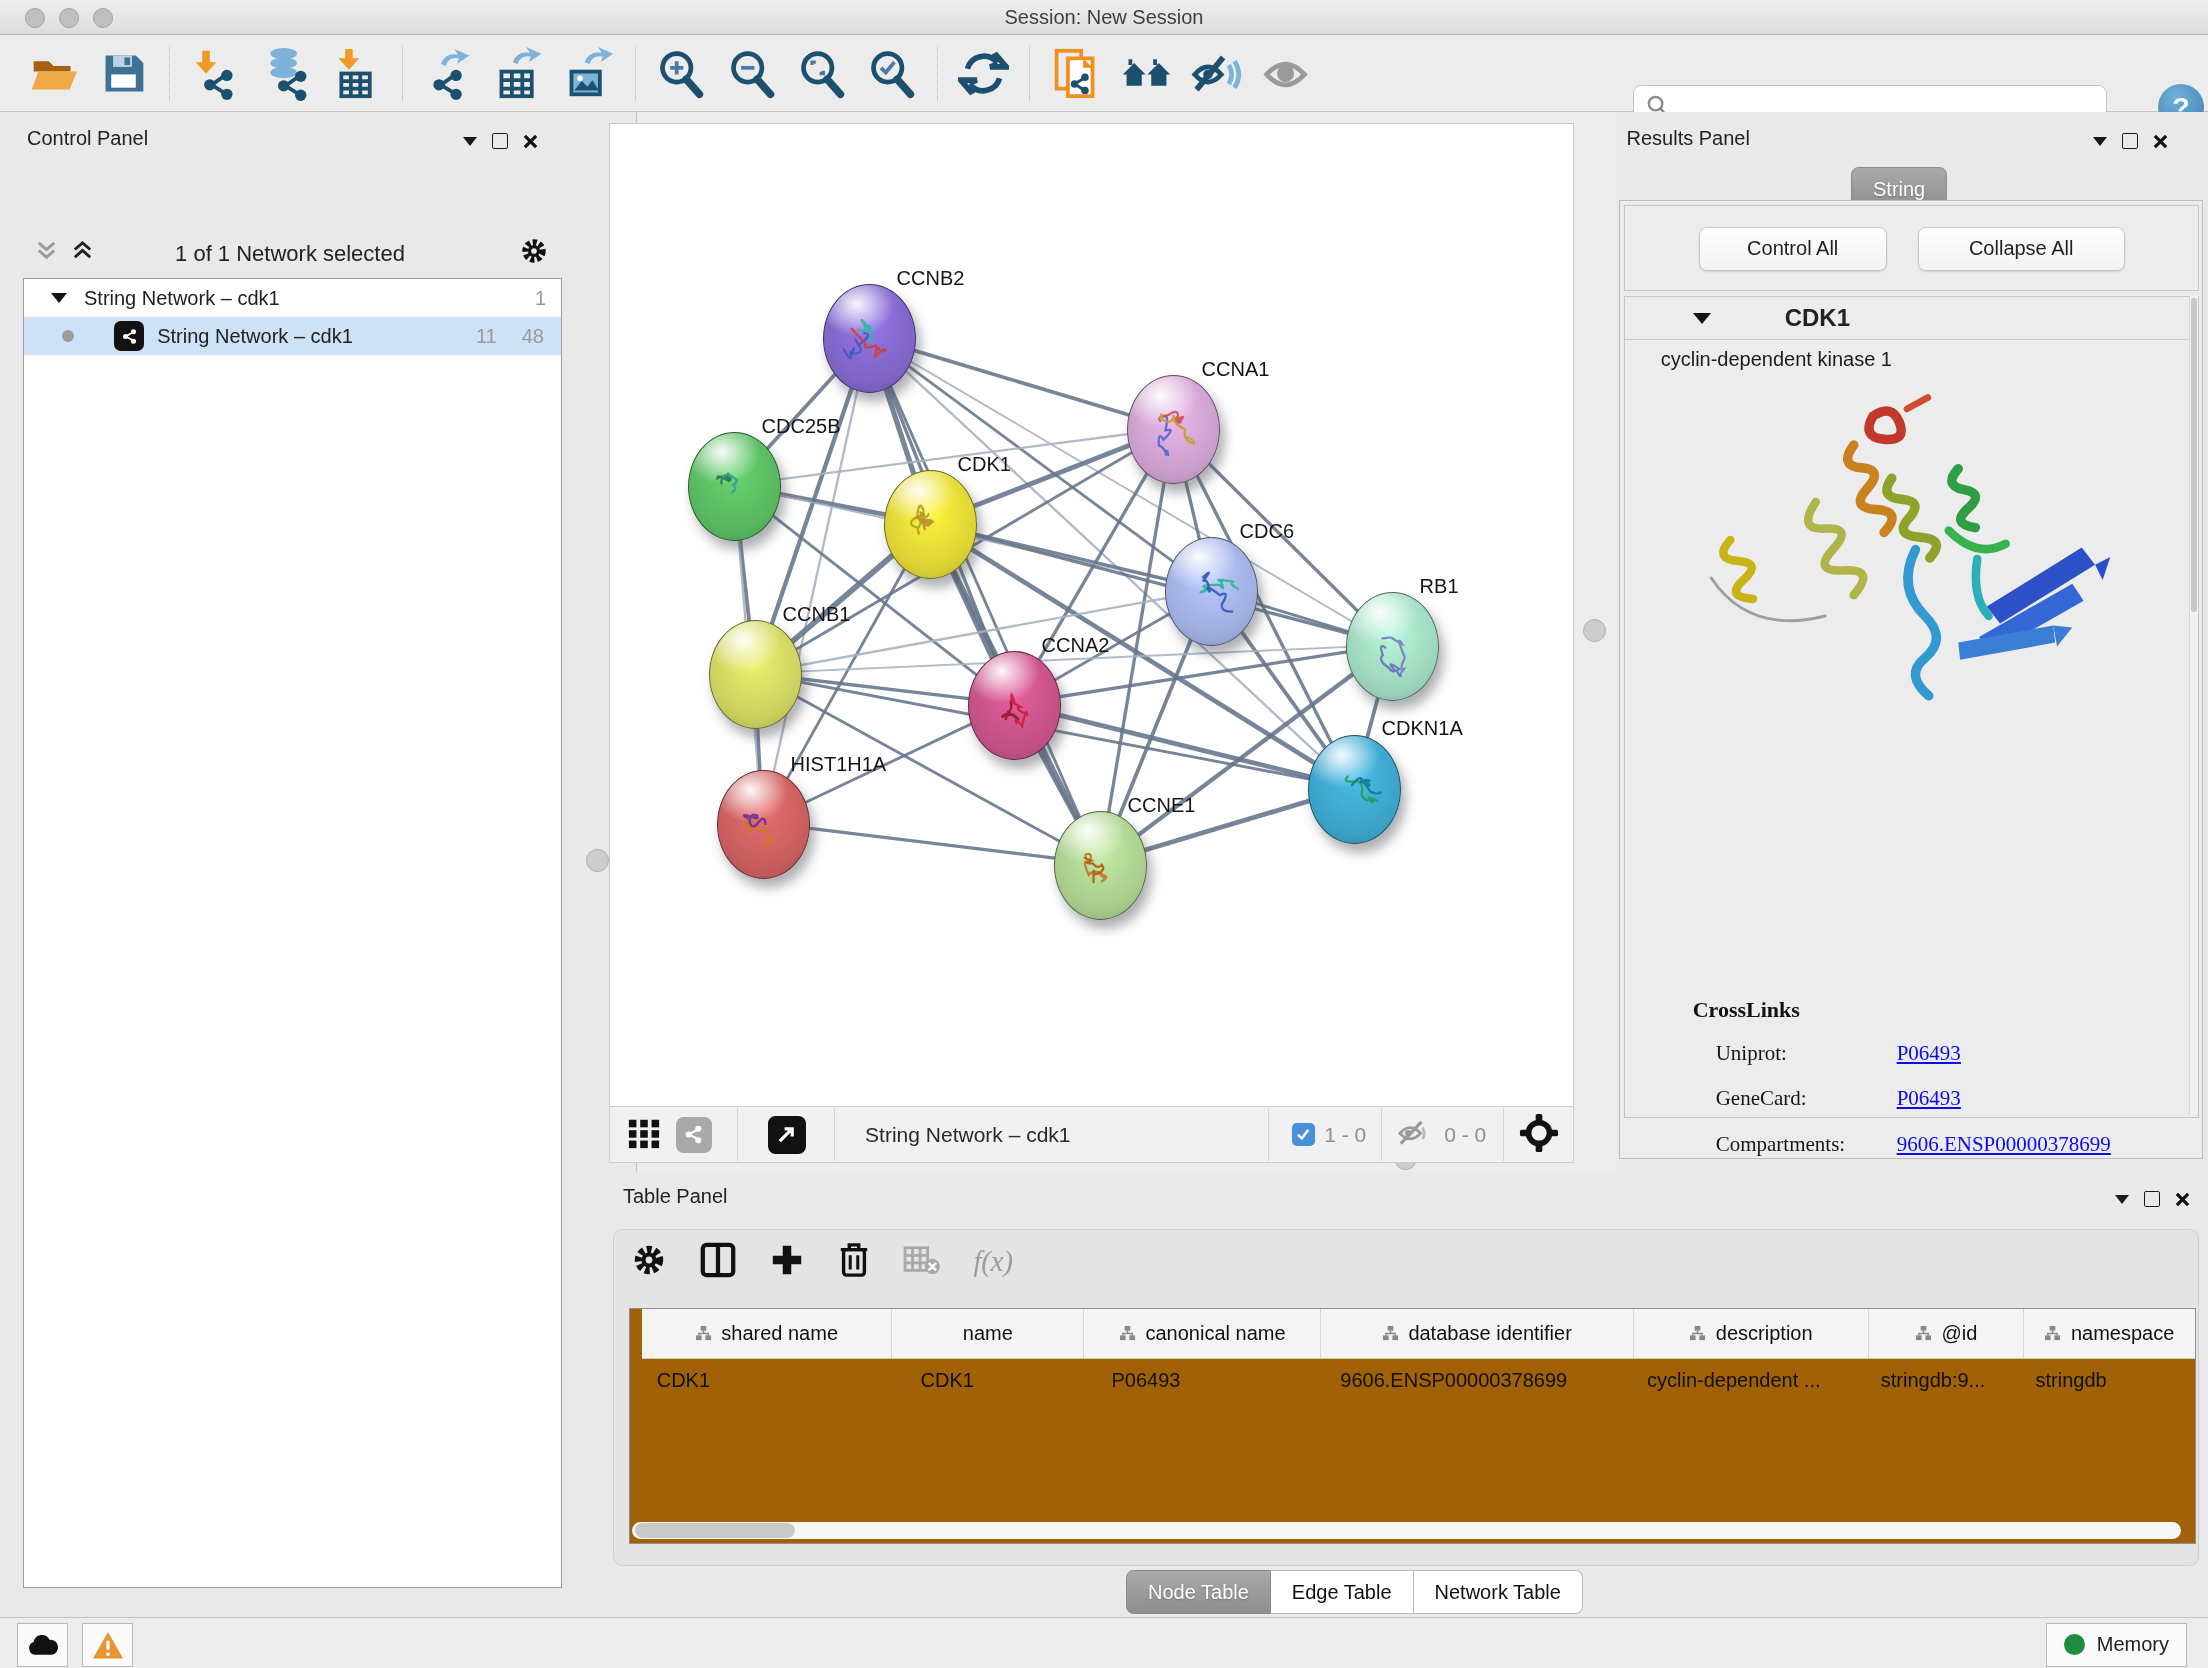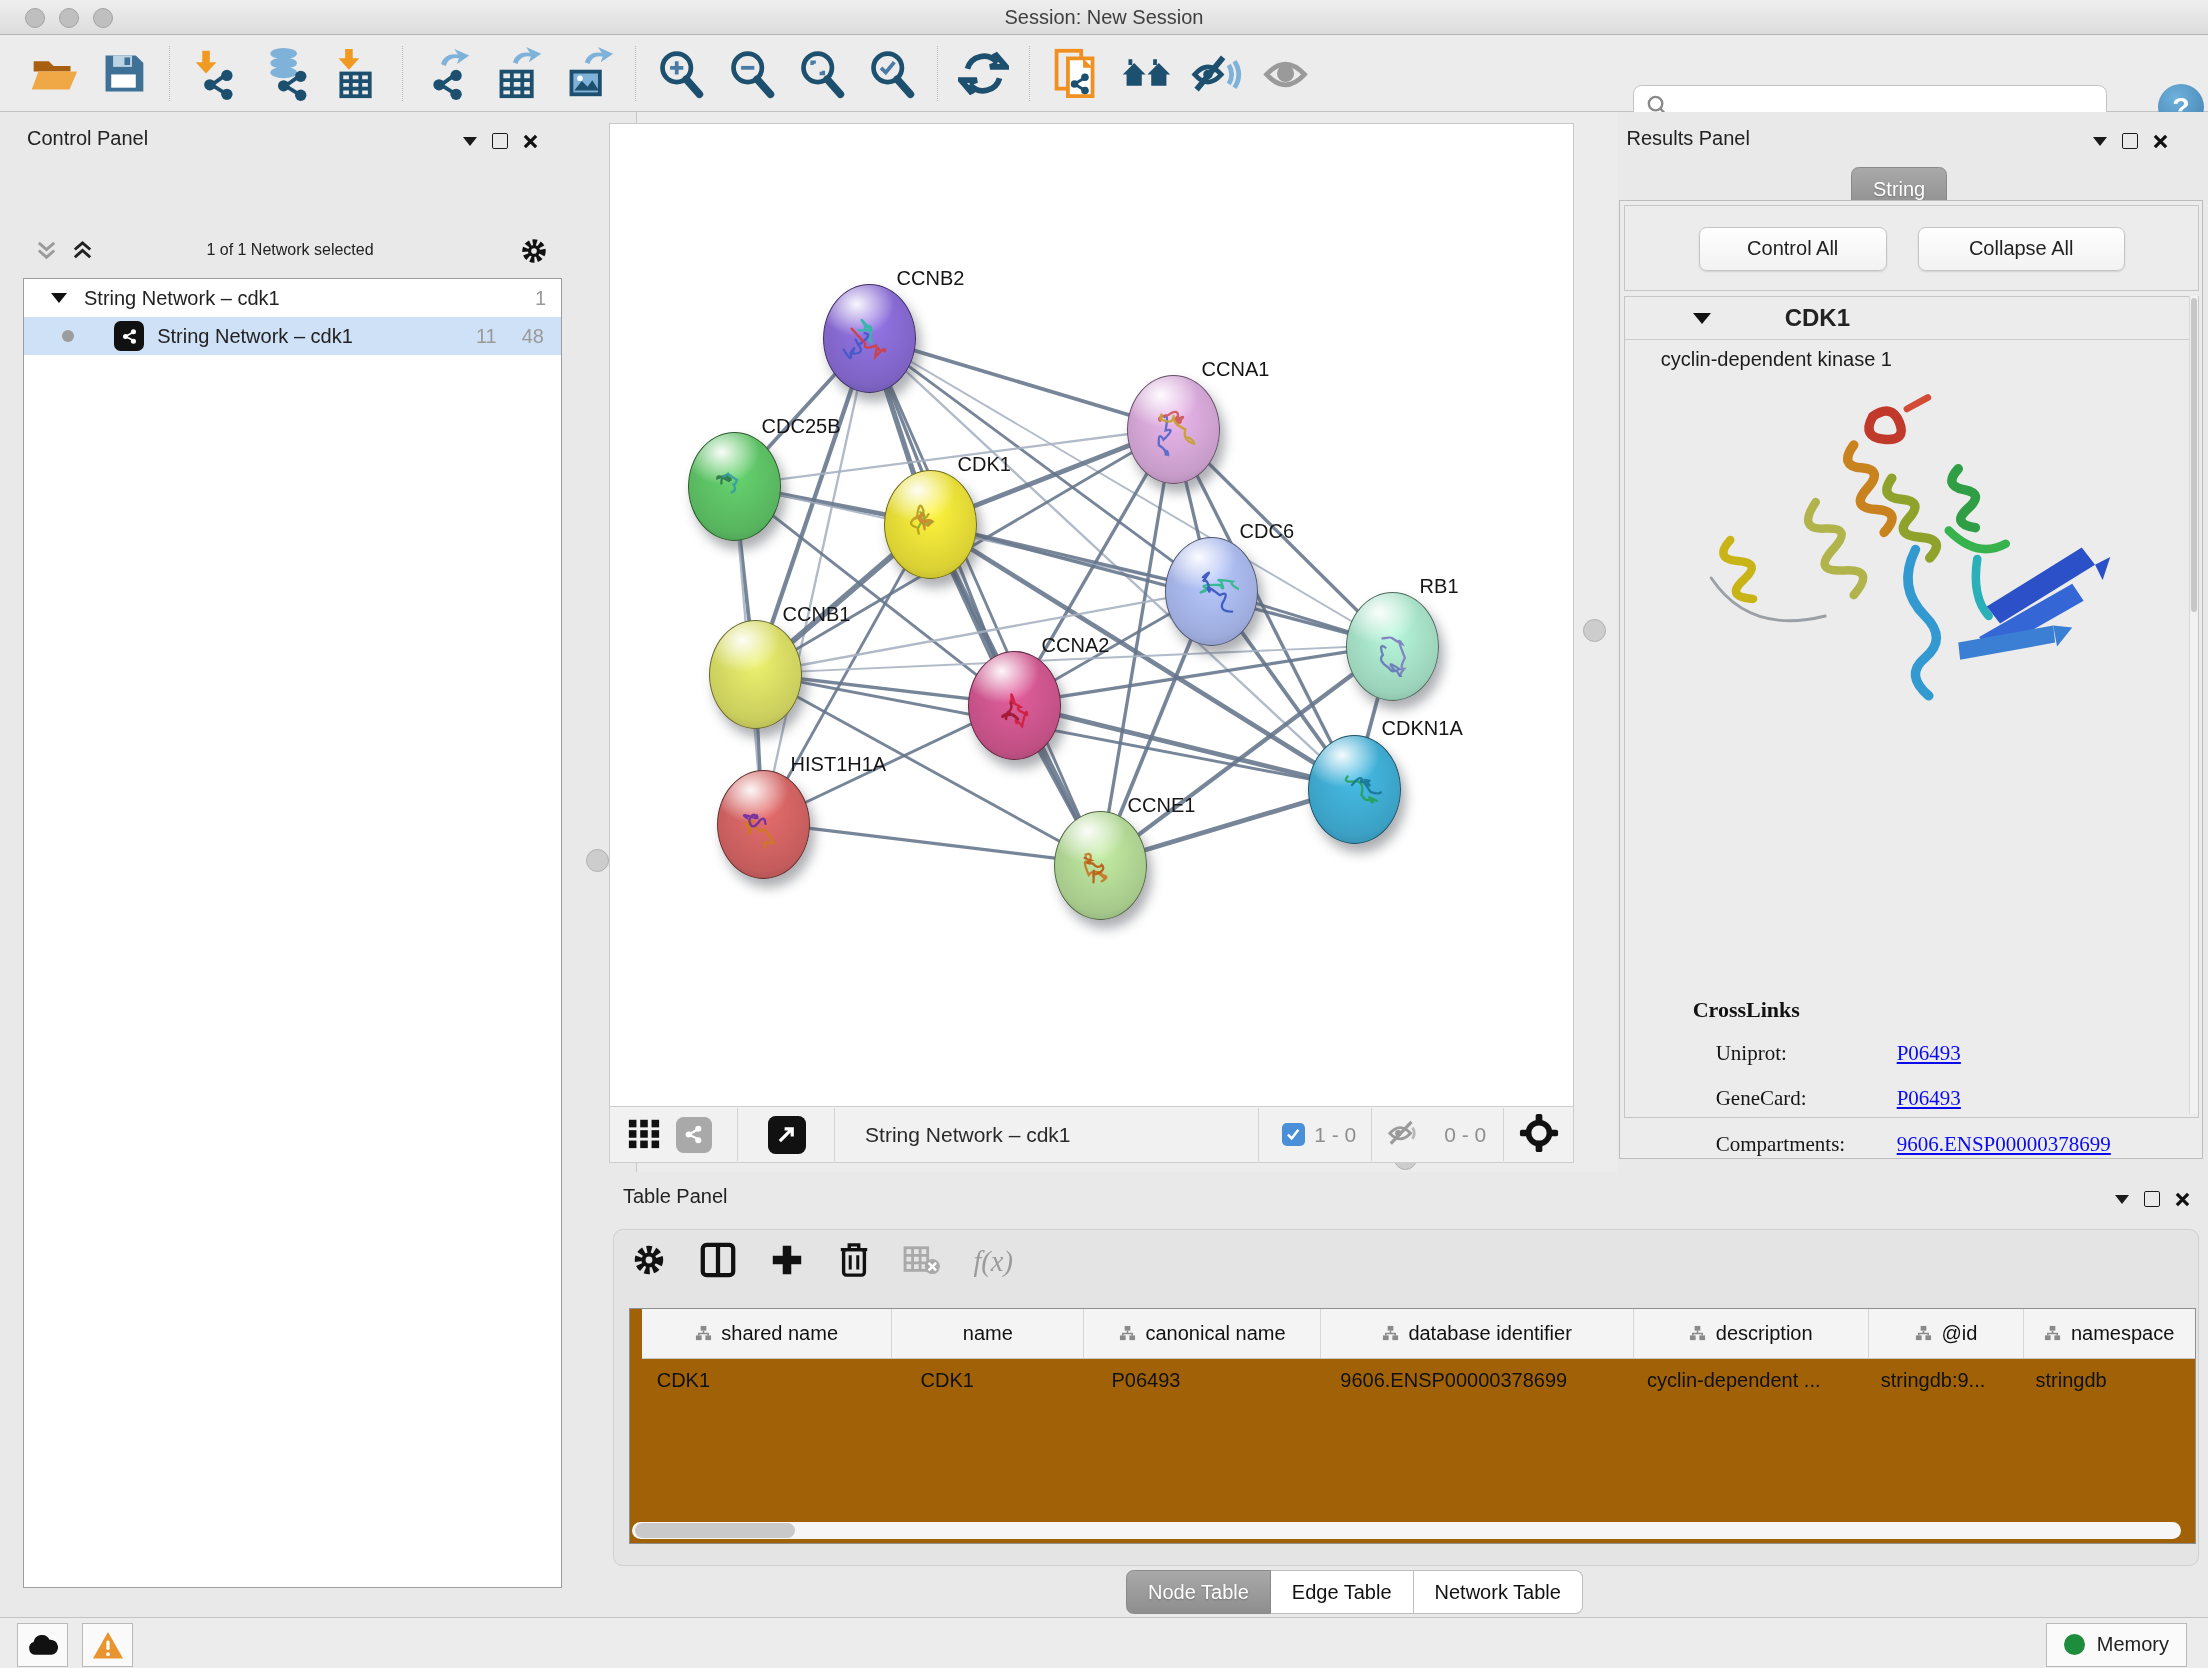--- a/index.html
+++ b/index.html
@@ -267,21 +267,21 @@
     <div class="abs" style="left:34px;top:126px">
       <svg width="25" height="25" viewBox="0 0 26 26">
           <path class="chev" style="stroke:#9a9a9a" d="M5 5l8 7 8-7M5 13l8 7 8-7"></path>
         </svg>
     </div>
     <div class="abs" style="left:70px;top:126px">
       <svg width="25" height="25" viewBox="0 0 26 26">
           <path class="chev" d="M5 12l8-7 8 7M5 20l8-7 8 7"></path>
         </svg>
     </div>
-    <div class="abs" style="left:133px;top:129px;width:314px;text-align:center;font-size:16px">1 of 1 Network selected</div>
+    <div class="abs" style="left:133px;top:129px;width:314px;text-align:center;font-size:22px">1 of 1 Network selected</div>
     <div class="abs" style="left:519px;top:124px">
       <svg width="30" height="30" viewBox="0 0 32 32">
           <circle cx="16" cy="16" r="9" fill="none" stroke="#111" stroke-width="7" stroke-dasharray="4.2 2.6"></circle>
           <circle cx="16" cy="16" r="6.5" fill="#111"></circle>
           <circle cx="16" cy="16" r="3" fill="#e9e9e9"></circle>
         </svg>
     </div>
     <div id="cp-list">
       <div class="tree-row">
         <span style="margin-left:27px;width:0;height:0;border-left:8.6px solid transparent;border-right:8.6px solid transparent;border-top:10.5px solid #111"></span>
@@ -484,21 +484,21 @@
       <span class="counts" style="margin-left:9.5px">1 - 0</span>
       <span class="cbar-sep" style="margin-left:15px"></span>
       <span style="margin-left:15px">
         <svg width="32" height="28.5" viewBox="0 0 34 30">
             <path d="M3 15q11-12 22 0q-11 12-22 0z" fill="none" stroke="#9a9a9a" stroke-width="3"></path>
             <circle cx="12" cy="15" r="3.4" fill="#9a9a9a"></circle>
             <path d="M4 26L26 3" stroke="#9a9a9a" stroke-width="3.4"></path>
             <path d="M27 9q4 6 0 12" stroke="#b9b9b9" stroke-width="3" fill="none"></path>
           </svg>
       </span>
-      <span class="counts" style="margin-left:25px">0 - 0</span>
+      <span class="counts" style="margin-left:15px">0 - 0</span>
       <span class="cbar-sep" style="margin-left:17px"></span>
       <span style="margin:0 13.3px 0 15px">
         <svg width="40" height="40" viewBox="0 0 42 42">
             <circle cx="21" cy="21" r="11" fill="none" stroke="#111" stroke-width="6"></circle>
             <g fill="#111">
               <rect x="17.5" y="1" width="7" height="8" rx="2"></rect>
               <rect x="17.5" y="33" width="7" height="8" rx="2"></rect>
               <rect x="1" y="17.5" width="8" height="7" rx="2"></rect>
               <rect x="33" y="17.5" width="8" height="7" rx="2"></rect>
             </g>

